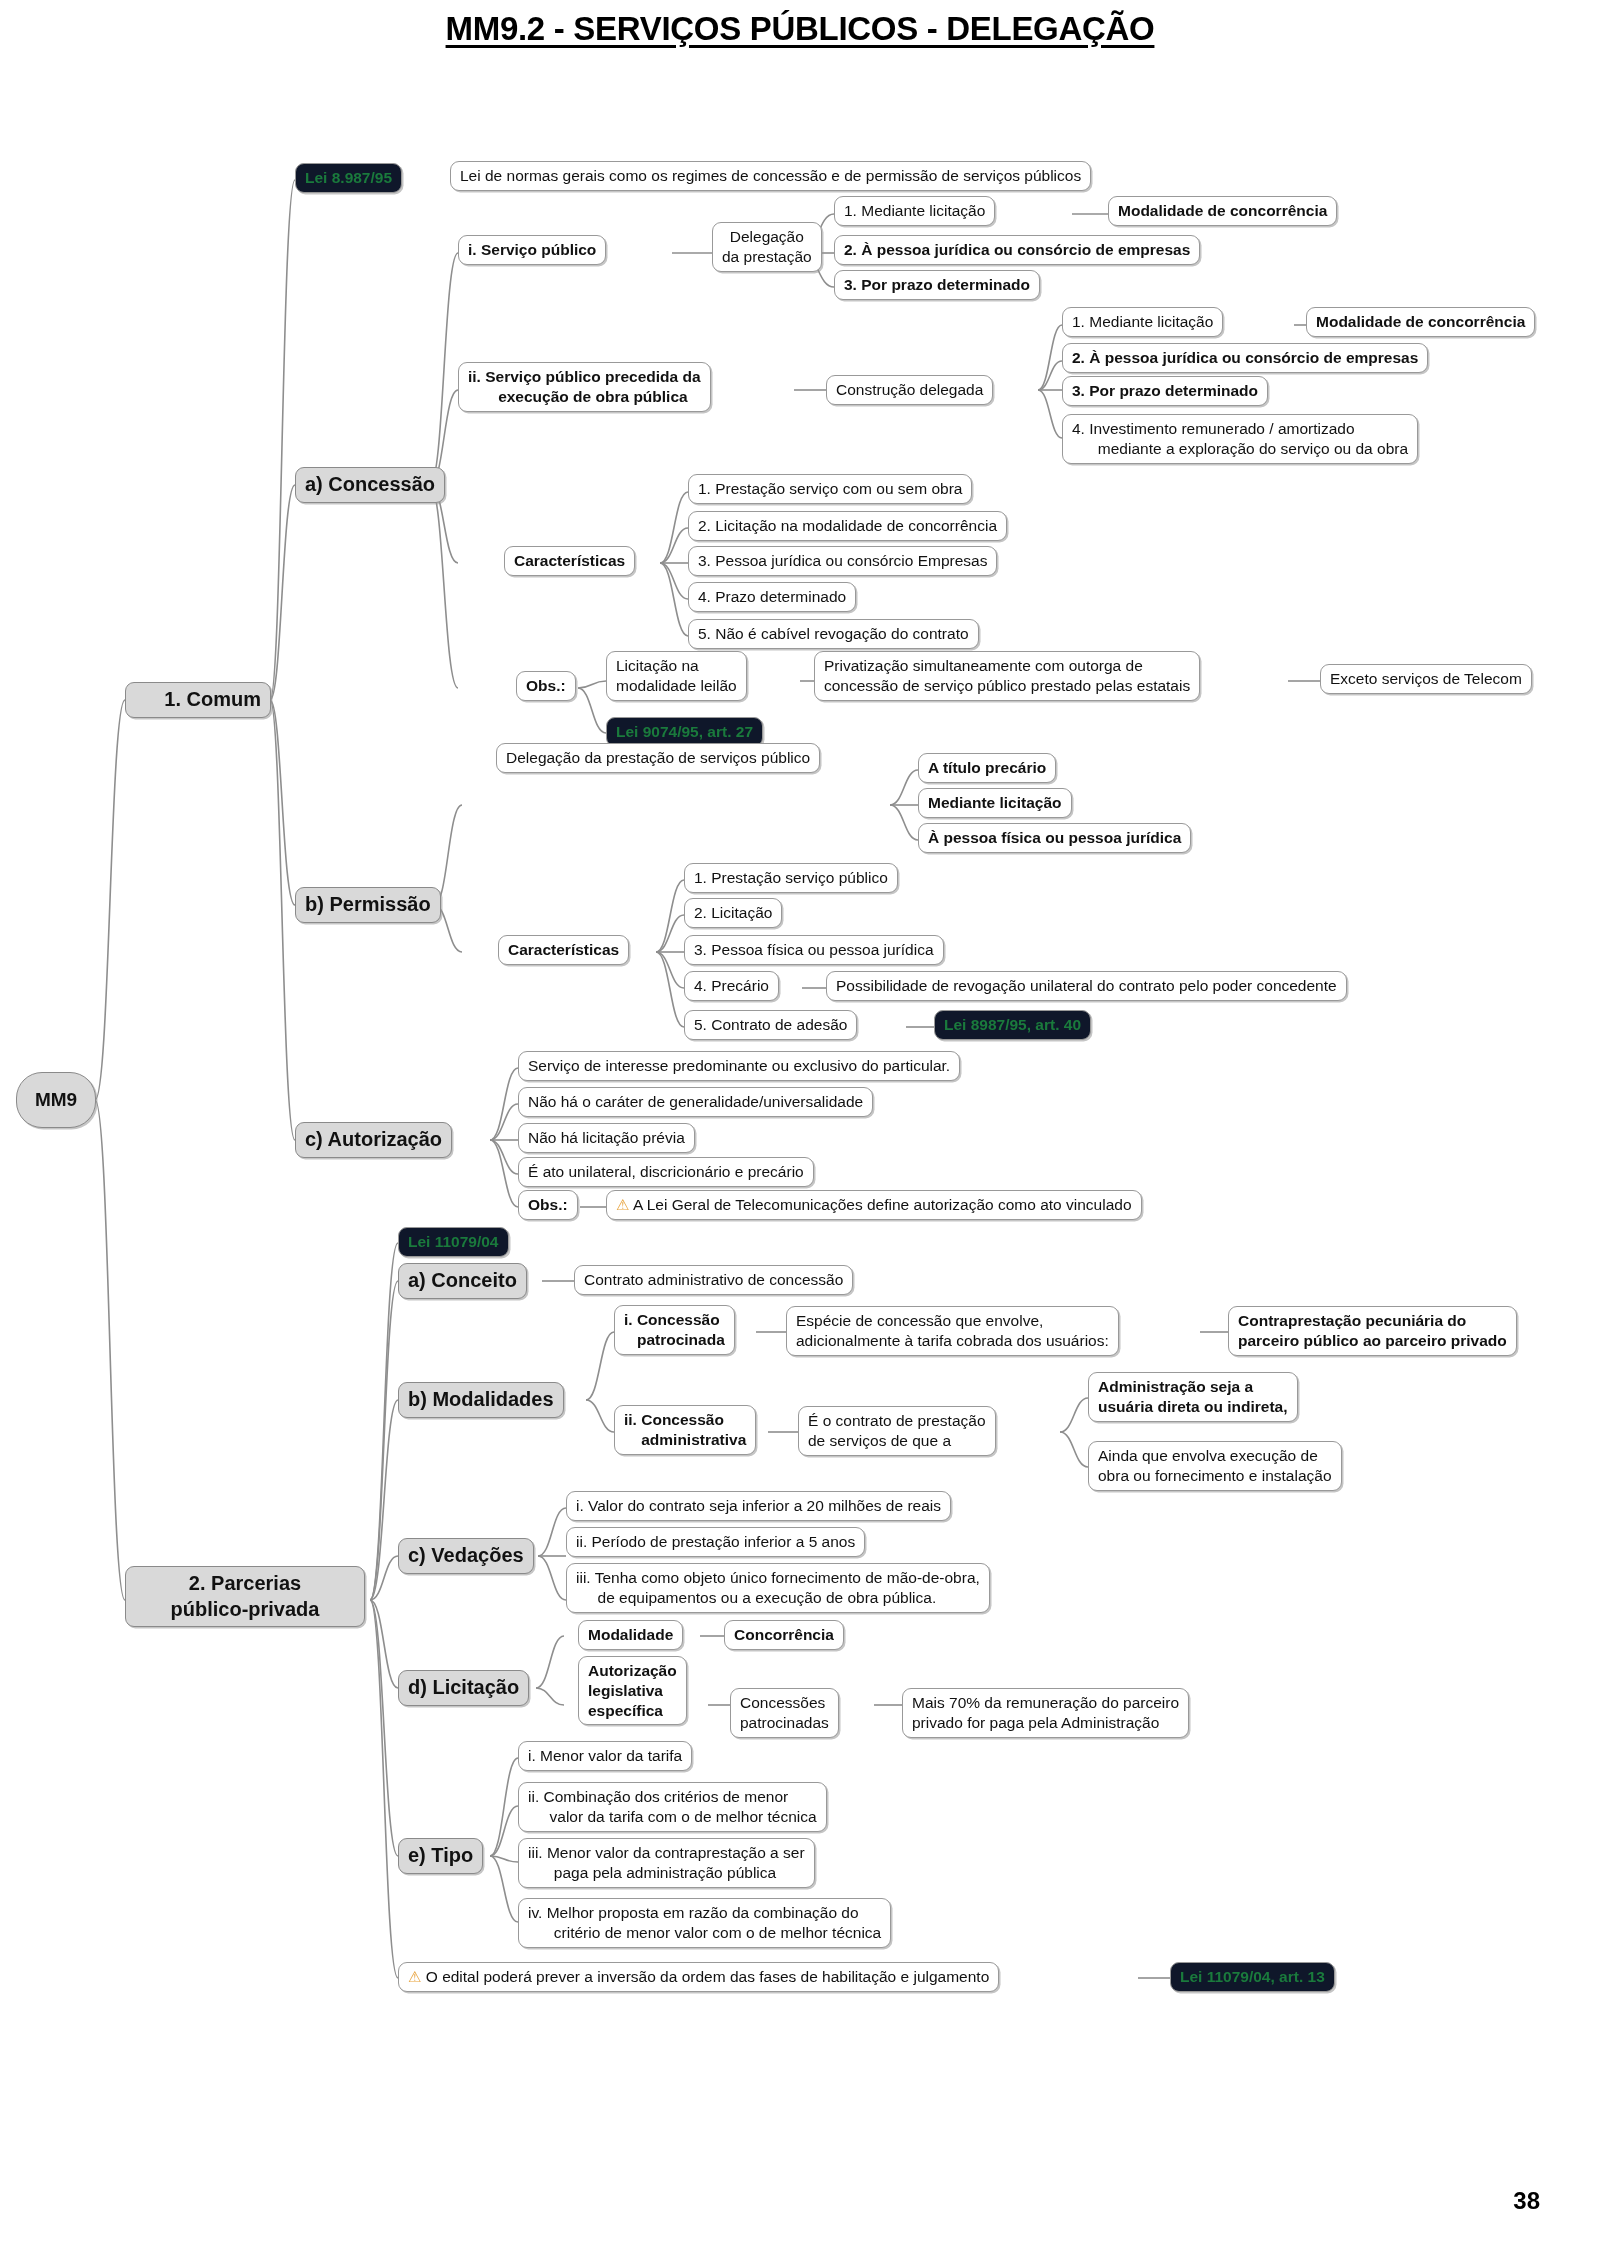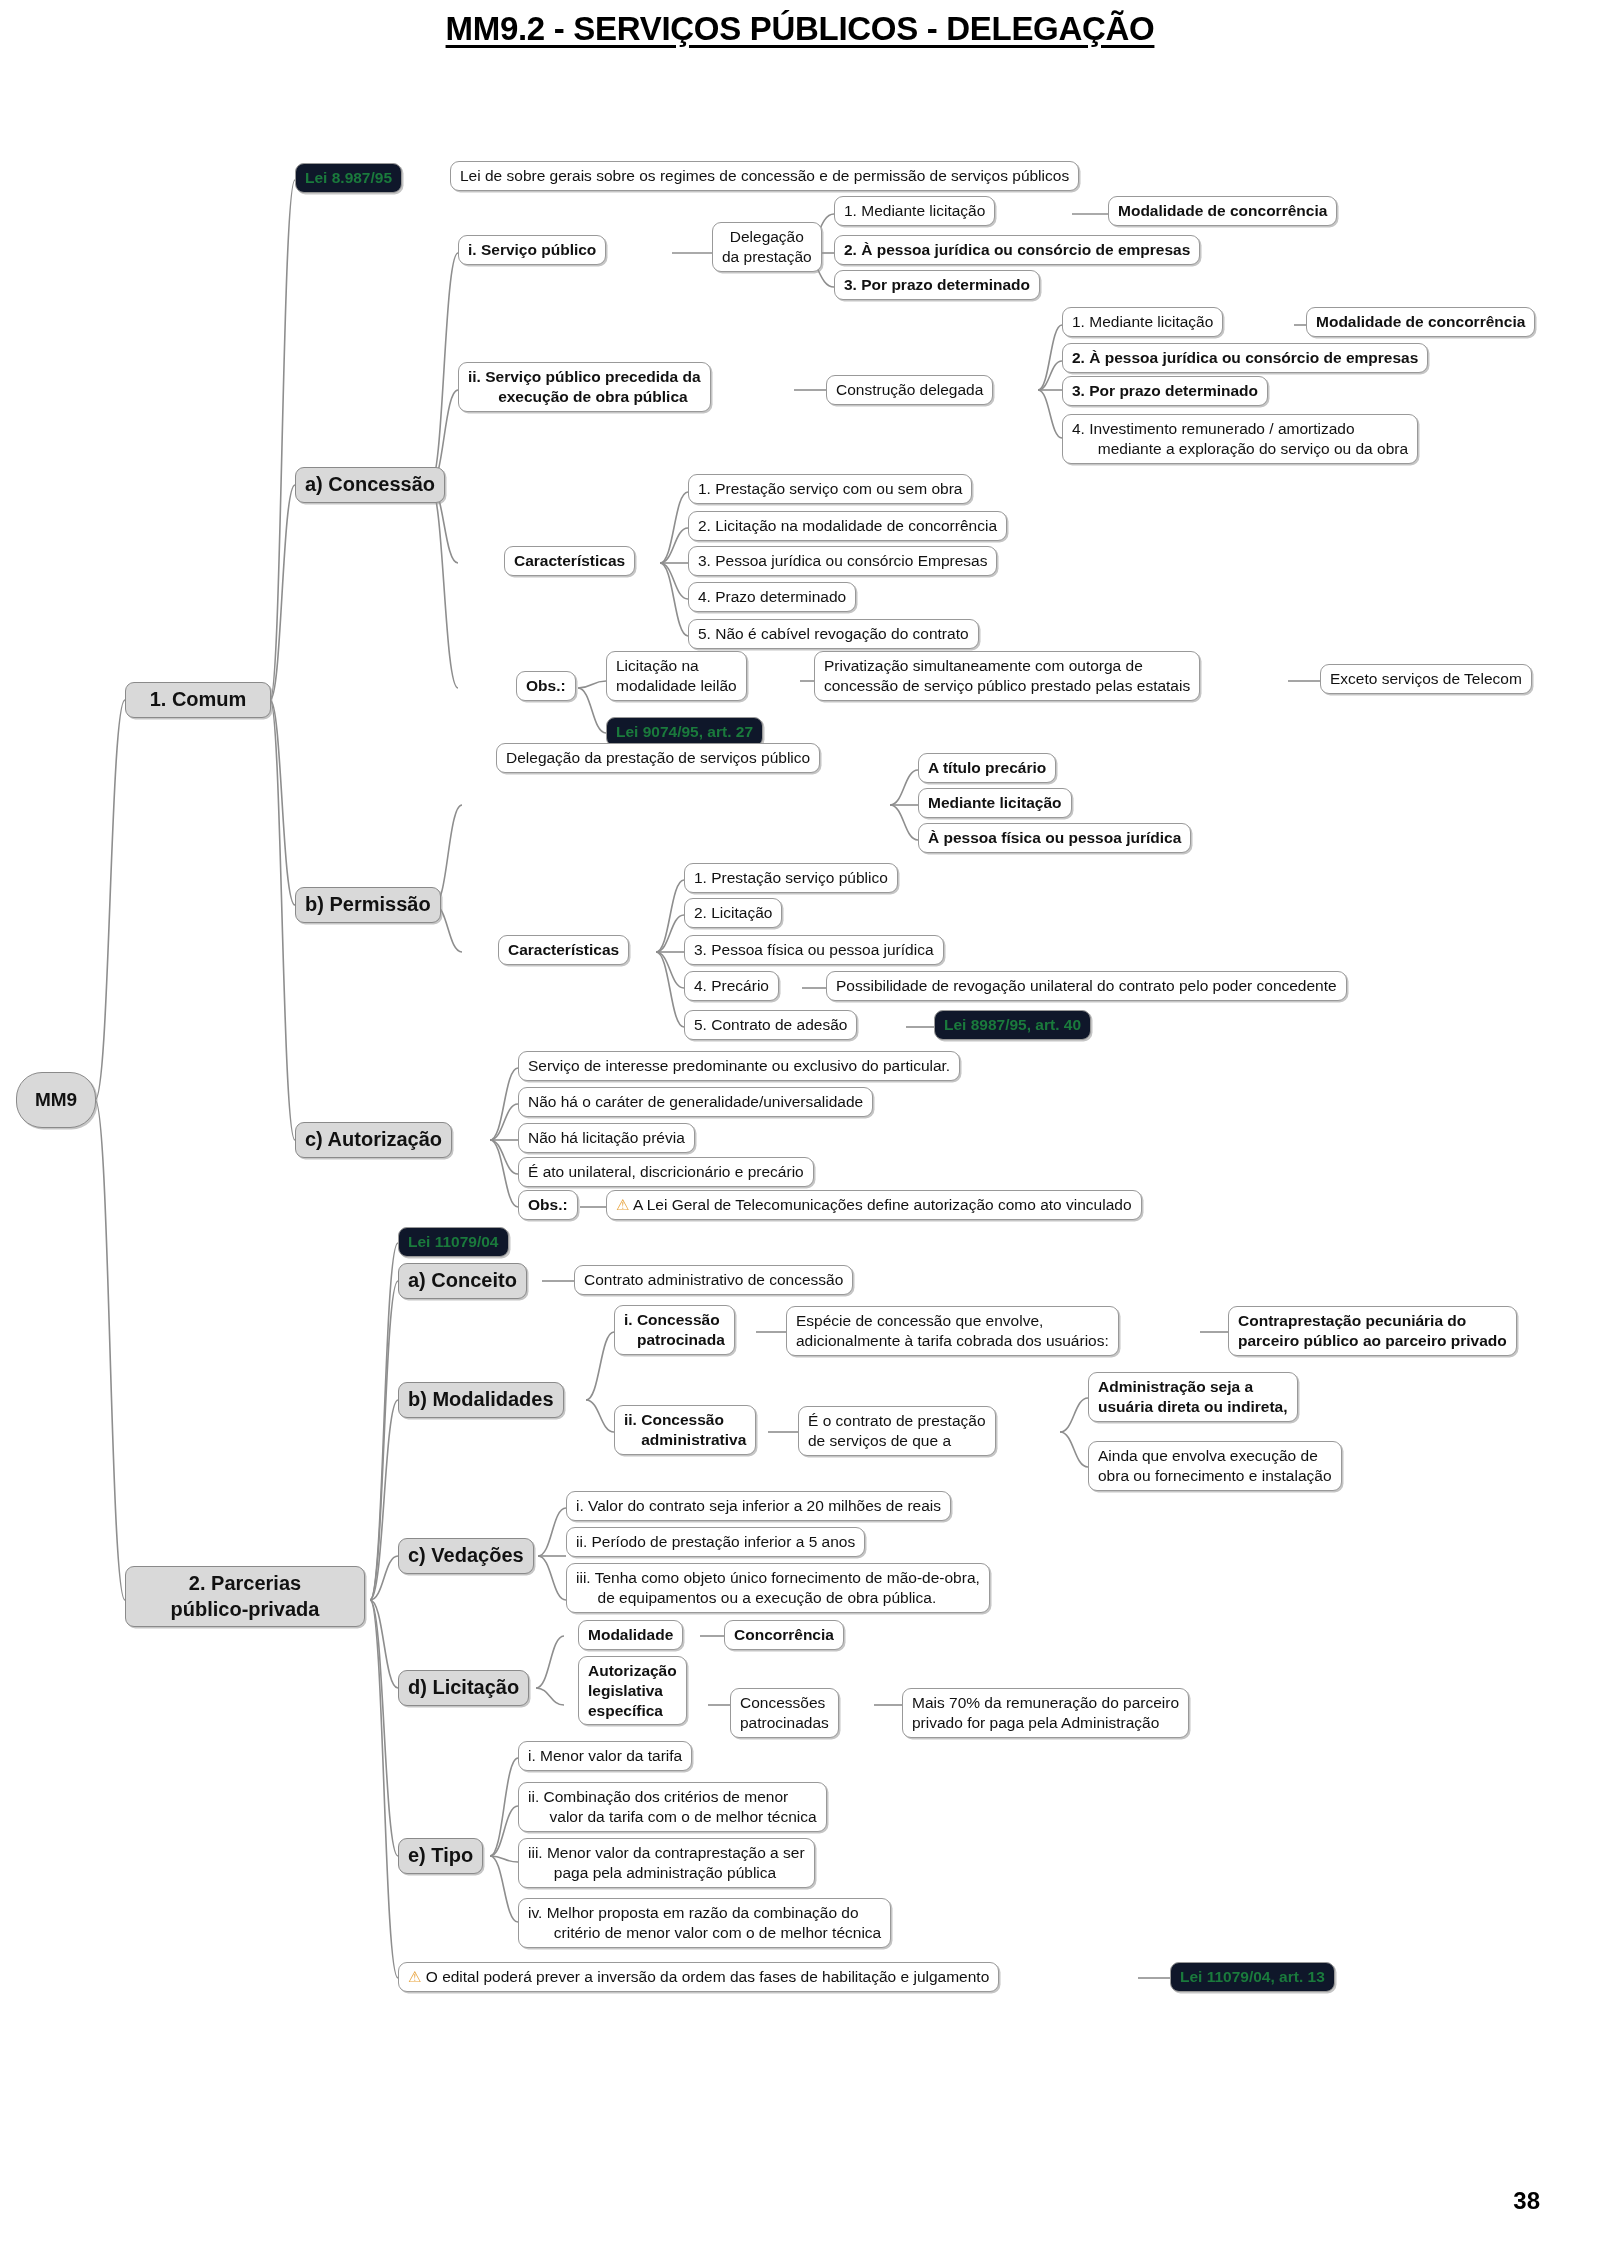--- a/index.html
+++ b/index.html
@@ -186,24 +186,24 @@
 
       <path d="M1138,1978 L1170,1978"></path>
     </g>
   </svg>
 
   <div class="title">MM9.2 - SERVIÇOS PÚBLICOS - DELEGAÇÃO</div>
   <div class="pagenum">38</div>
 
   <div class="node root" style="left:16px; top:1072px; width:80px; height:56px; display:flex; align-items:center; justify-content:center;">MM9</div>
 
-  <div class="node gray big" style="left:125px; top:682px; width:146px; text-align:center;">1. Comum</div>
+  <div class="node gray big" style="left:125px; top:682px; width:146px; text-align:right;">1. Comum</div>
 
   <div class="node green" style="left:295px; top:163px;">Lei 8.987/95</div>
-  <div class="node" style="left:450px; top:161px;">Lei de sobre gerais sobre os regimes de concessão e de permissão de serviços públicos</div>
+  <div class="node" style="left:450px; top:161px;">Lei de normas gerais como os regimes de concessão e de permissão de serviços públicos</div>
 
   <div class="node gray big" style="left:295px; top:467px;">a) Concessão</div>
 
   <div class="node b" style="left:458px; top:235px;">i. Serviço público</div>
   <div class="node center" style="left:712px; top:222px;">Delegação
 da prestação</div>
   <div class="node" style="left:834px; top:196px;">1. Mediante licitação</div>
   <div class="node b" style="left:834px; top:235px;">2. À pessoa jurídica ou consórcio de empresas</div>
   <div class="node b" style="left:834px; top:270px;">3. Por prazo determinado</div>
   <div class="node b" style="left:1108px; top:196px;">Modalidade de concorrência</div>

